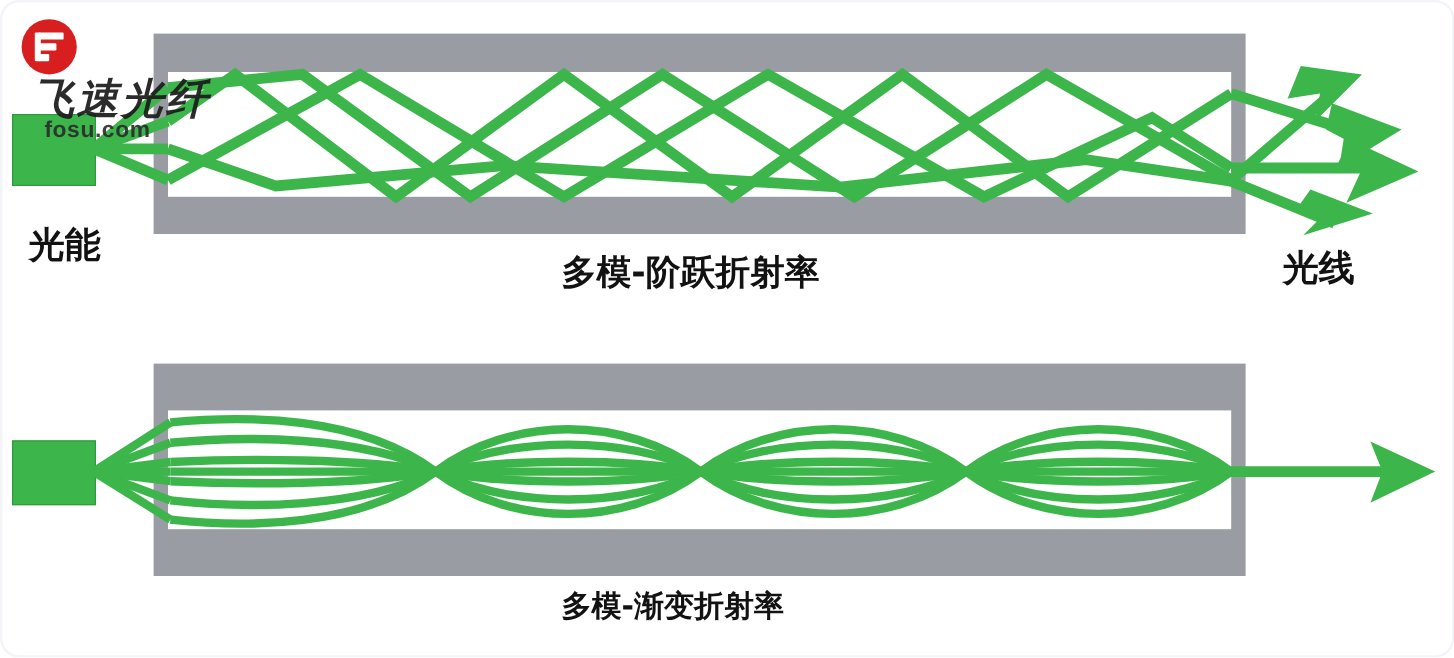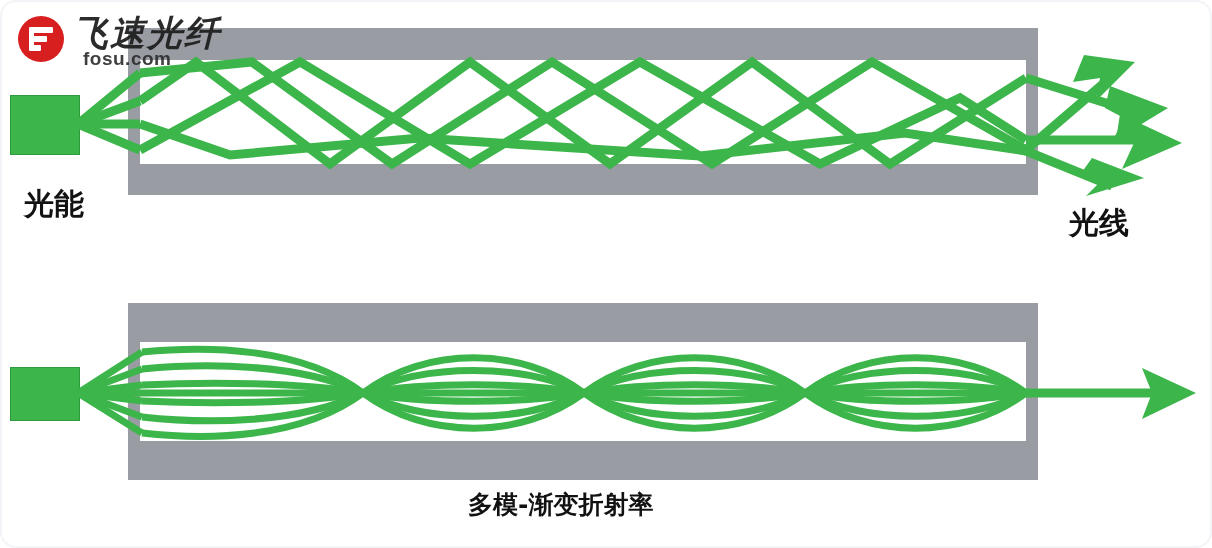--- a/index.html
+++ b/index.html
@@ -30,20 +30,21 @@
 
   
   #logo {
     position: absolute;
     left: 18px;
     top: 12px;
     height: 62px;
     display: flex;
     align-items: flex-start;
     z-index: 40;
+    flex-direction: column;
   }
   #logo-mark {
     width: 46px;
     height: 46px;
     border-radius: 50%;
     background: #d81f1f;
     position: relative;
     flex: 0 0 auto;
     margin-top: 4px;
   }
@@ -197,20 +198,21 @@
       <polygon points="1120,114 1182,143 1122,169 1134,143 1116,140"></polygon>
 
       <polygon points="1092,158 1144,178 1086,196 1102,180 1082,172"></polygon>
     </g>
   </svg>
 
   <div class="label" id="label-light-energy">光能</div>
 
   <div class="label" id="label-light-ray">光线</div>
 
+  <div class="label" id="caption-step">多模-阶跃折射率</div>
 
   <div class="fiber" id="fiber-graded">
     <div class="core"></div>
   </div>
 
   <div class="source-box" id="source-graded"></div>
 
   <svg class="rays" id="rays-graded" viewBox="0 0 1212 548">
     <g fill="none" stroke="#3cb54a" stroke-width="7" stroke-linecap="butt">
 

